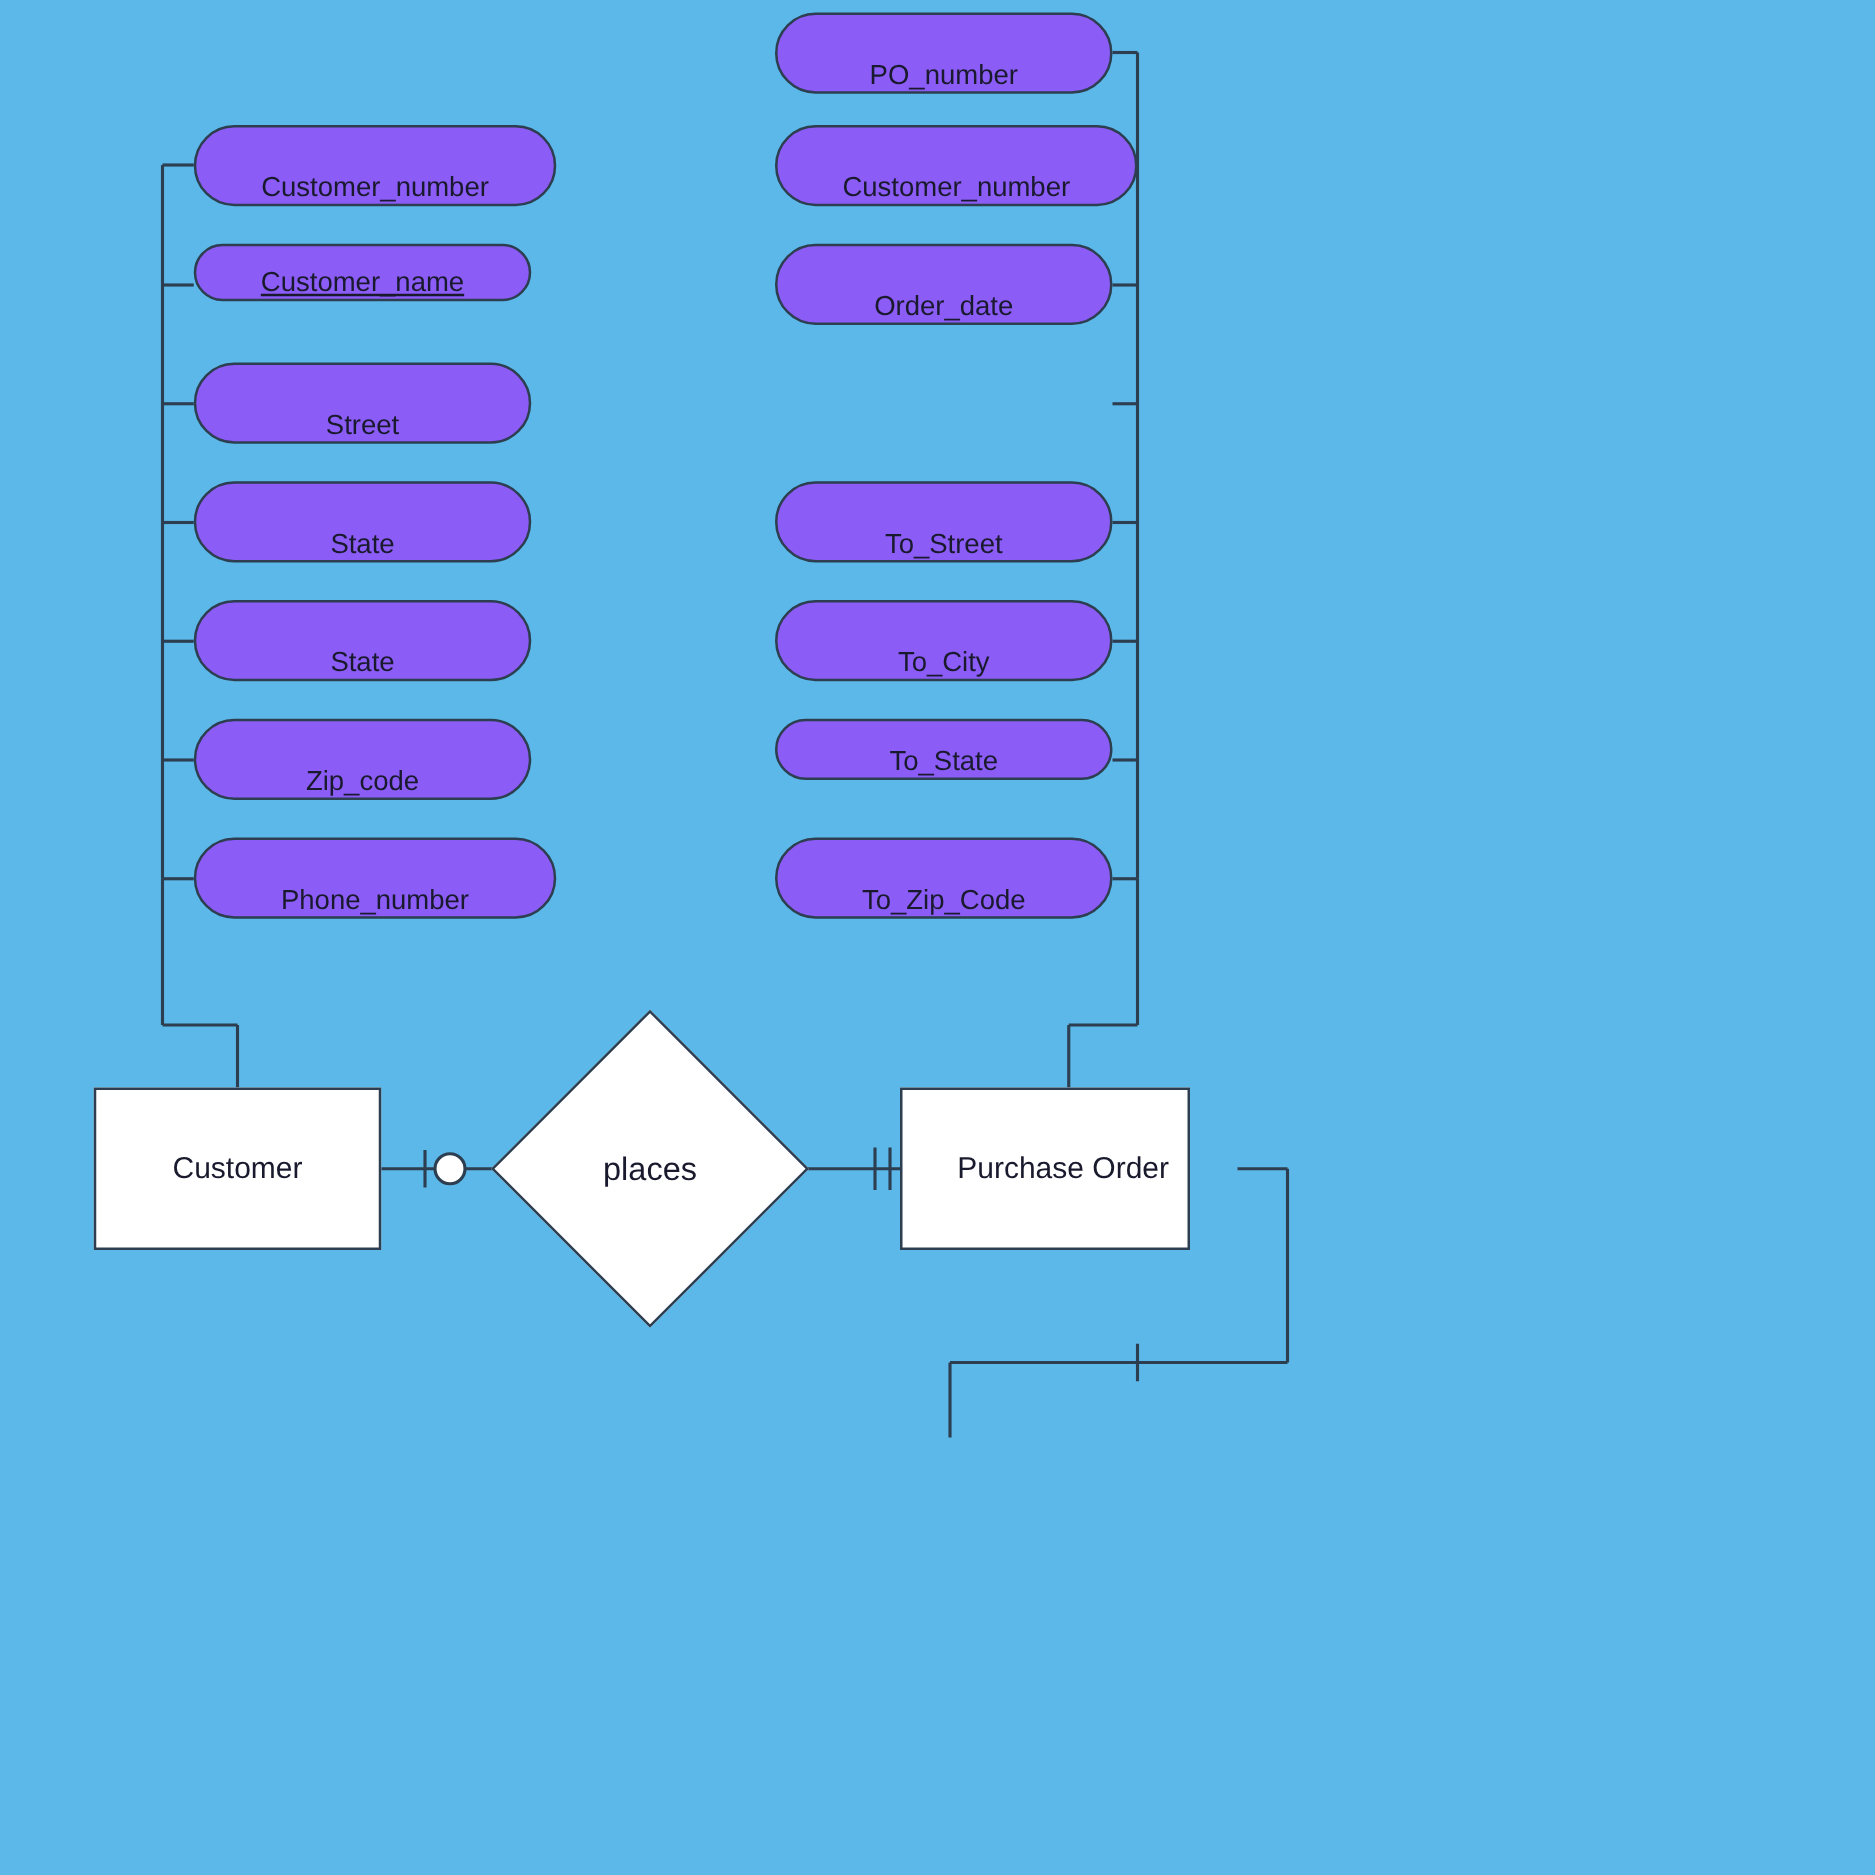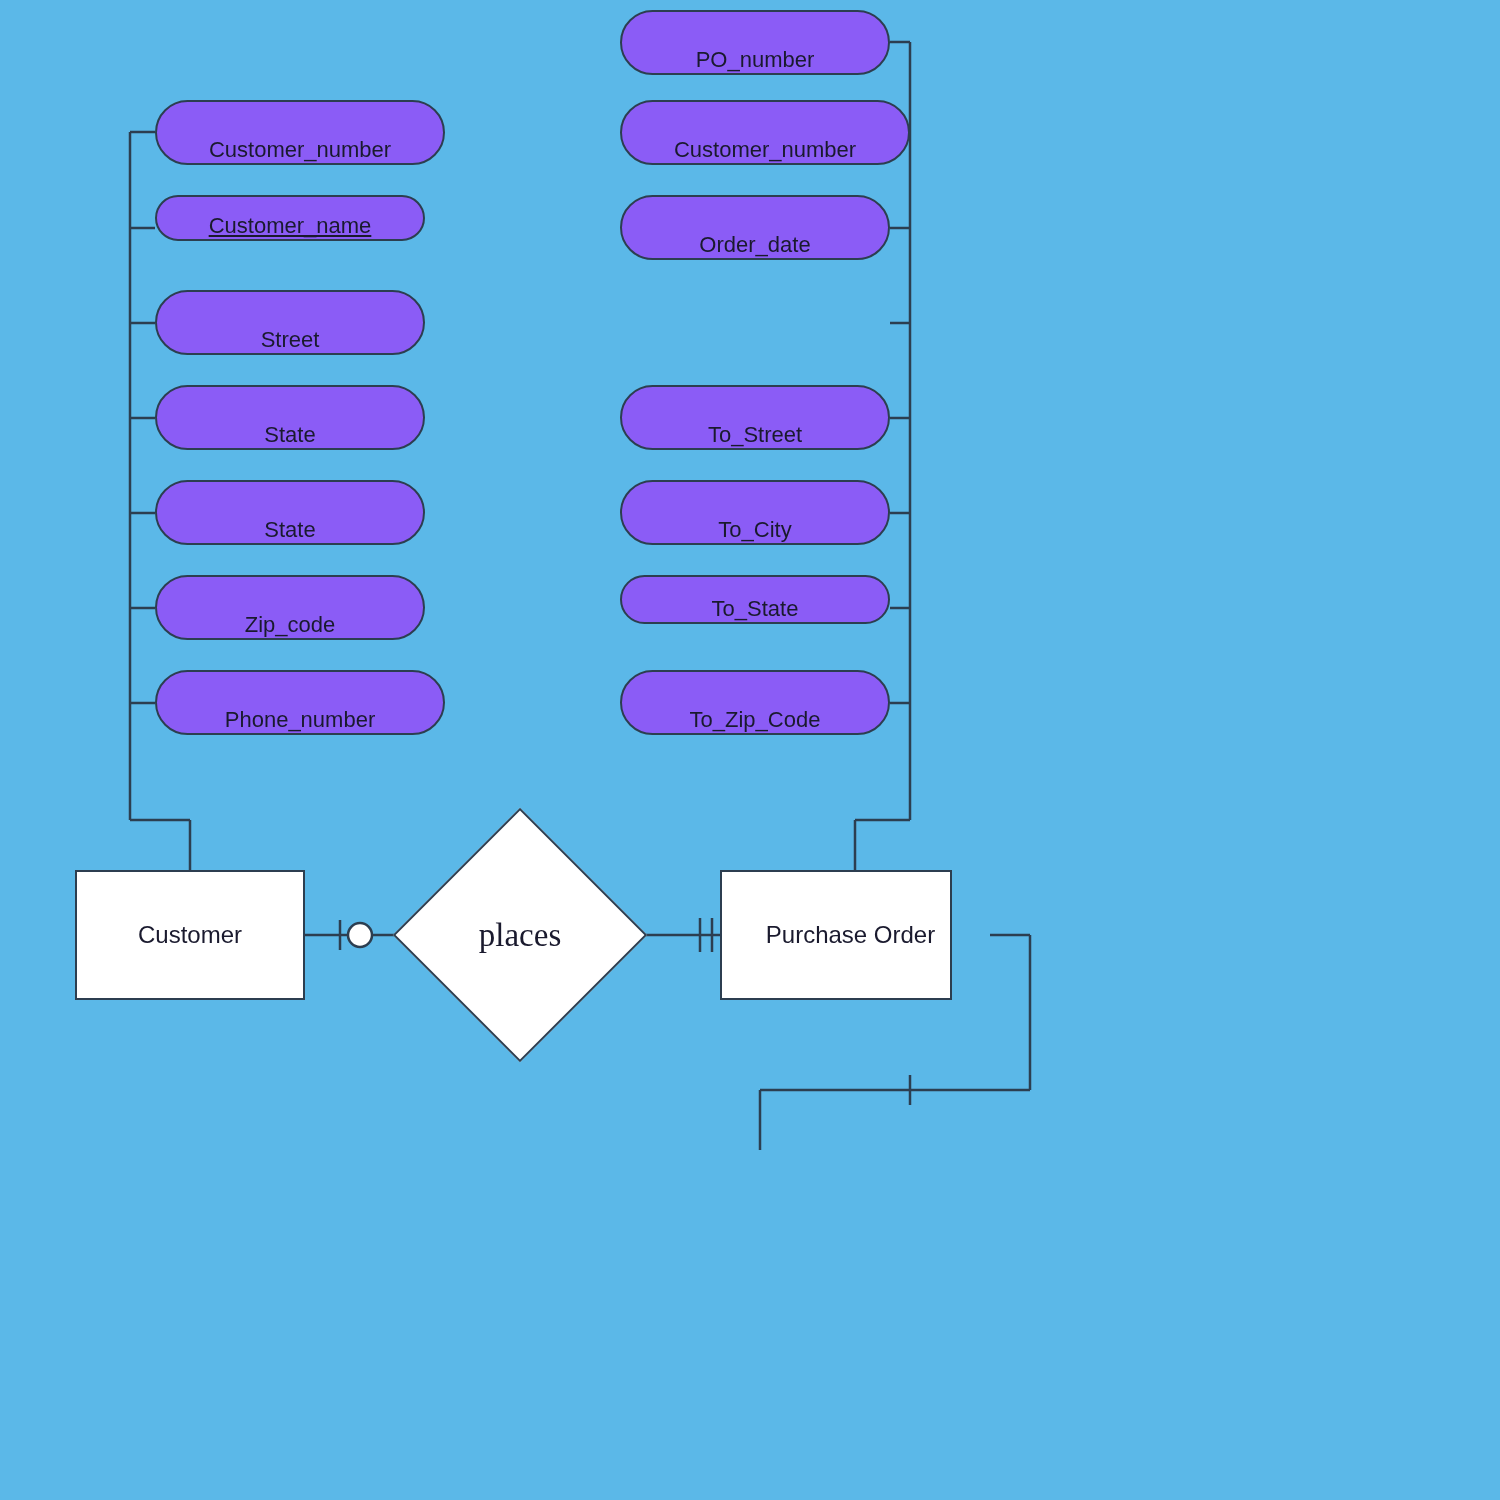--- a/index.html
+++ b/index.html
@@ -59,24 +59,23 @@
       width: 180px;
       height: 180px;
       background: white;
       border: 2.5px solid #2c3e50;
       transform: rotate(45deg);
       position: absolute;
     }
 
     .diamond-label {
       position: absolute;
-      font-size: 33px;
+      font-size: 26px;
       color: #1a1a2e;
       z-index: 10;
-      font-family: Liberation Serif, serif;
     }
 
     
     .lines-svg {
       position: absolute;
       top: 0; left: 0;
       width: 1500px;
       height: 1500px;
       pointer-events: none;
     }

